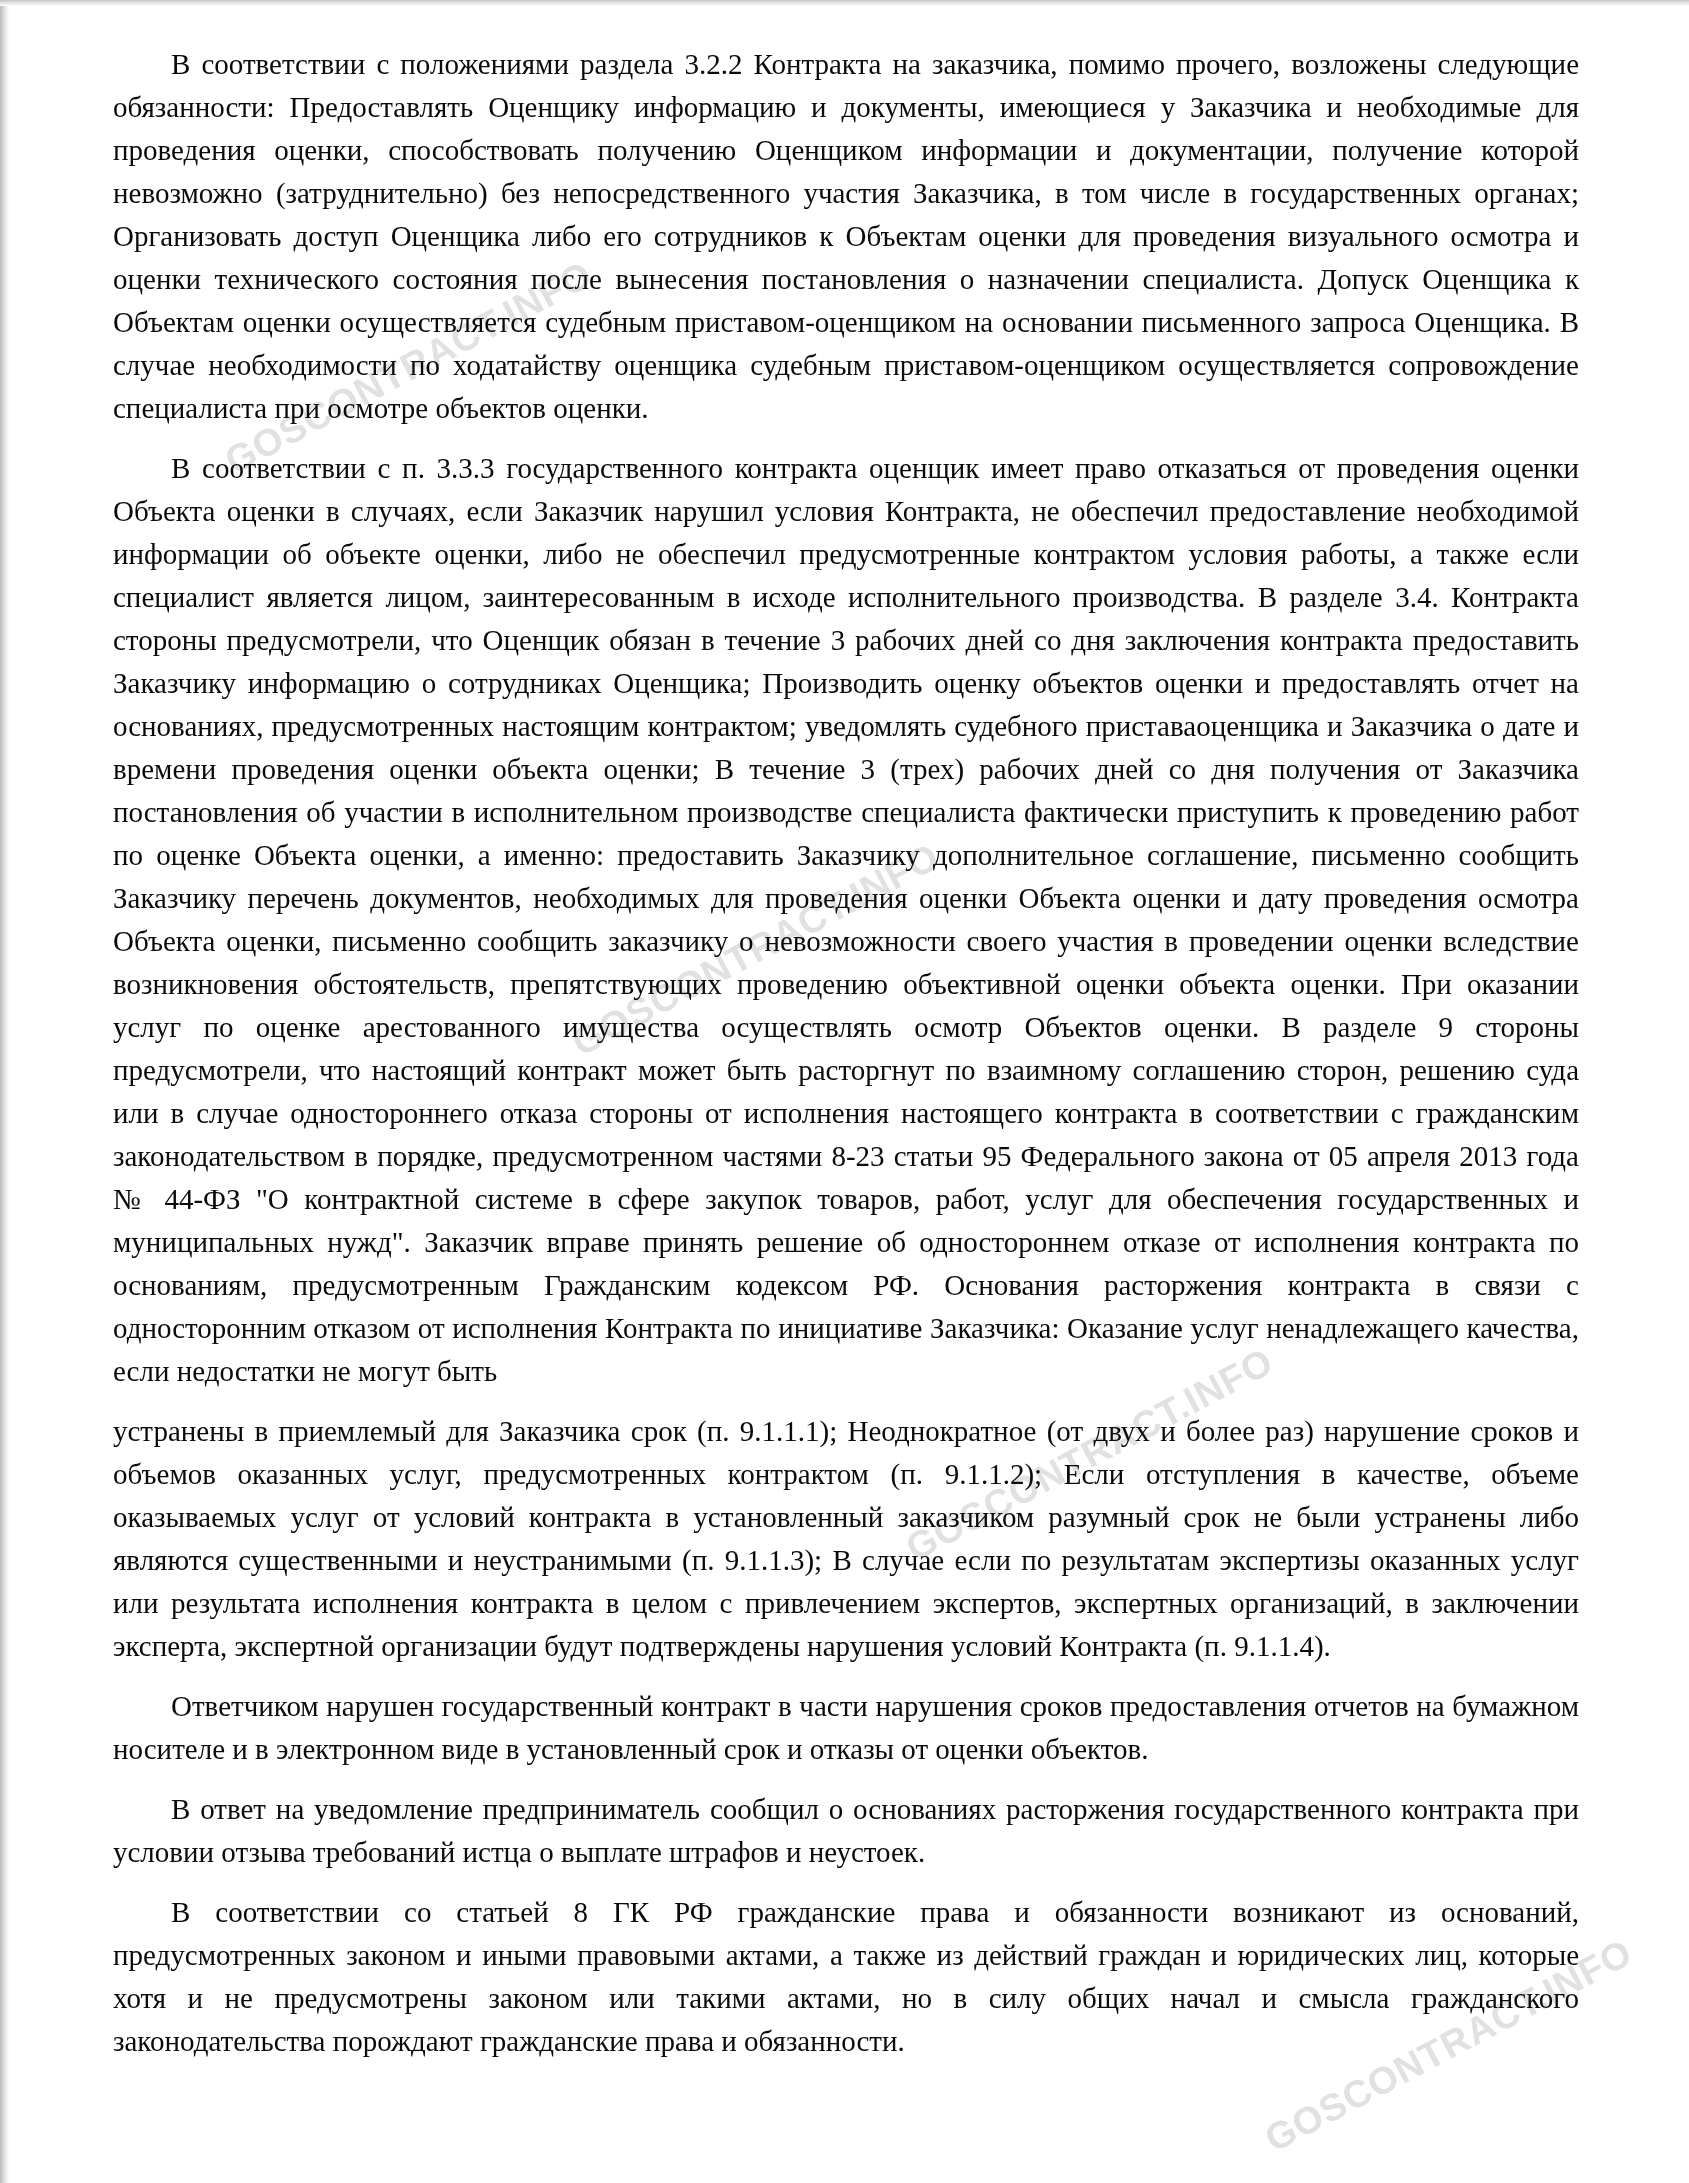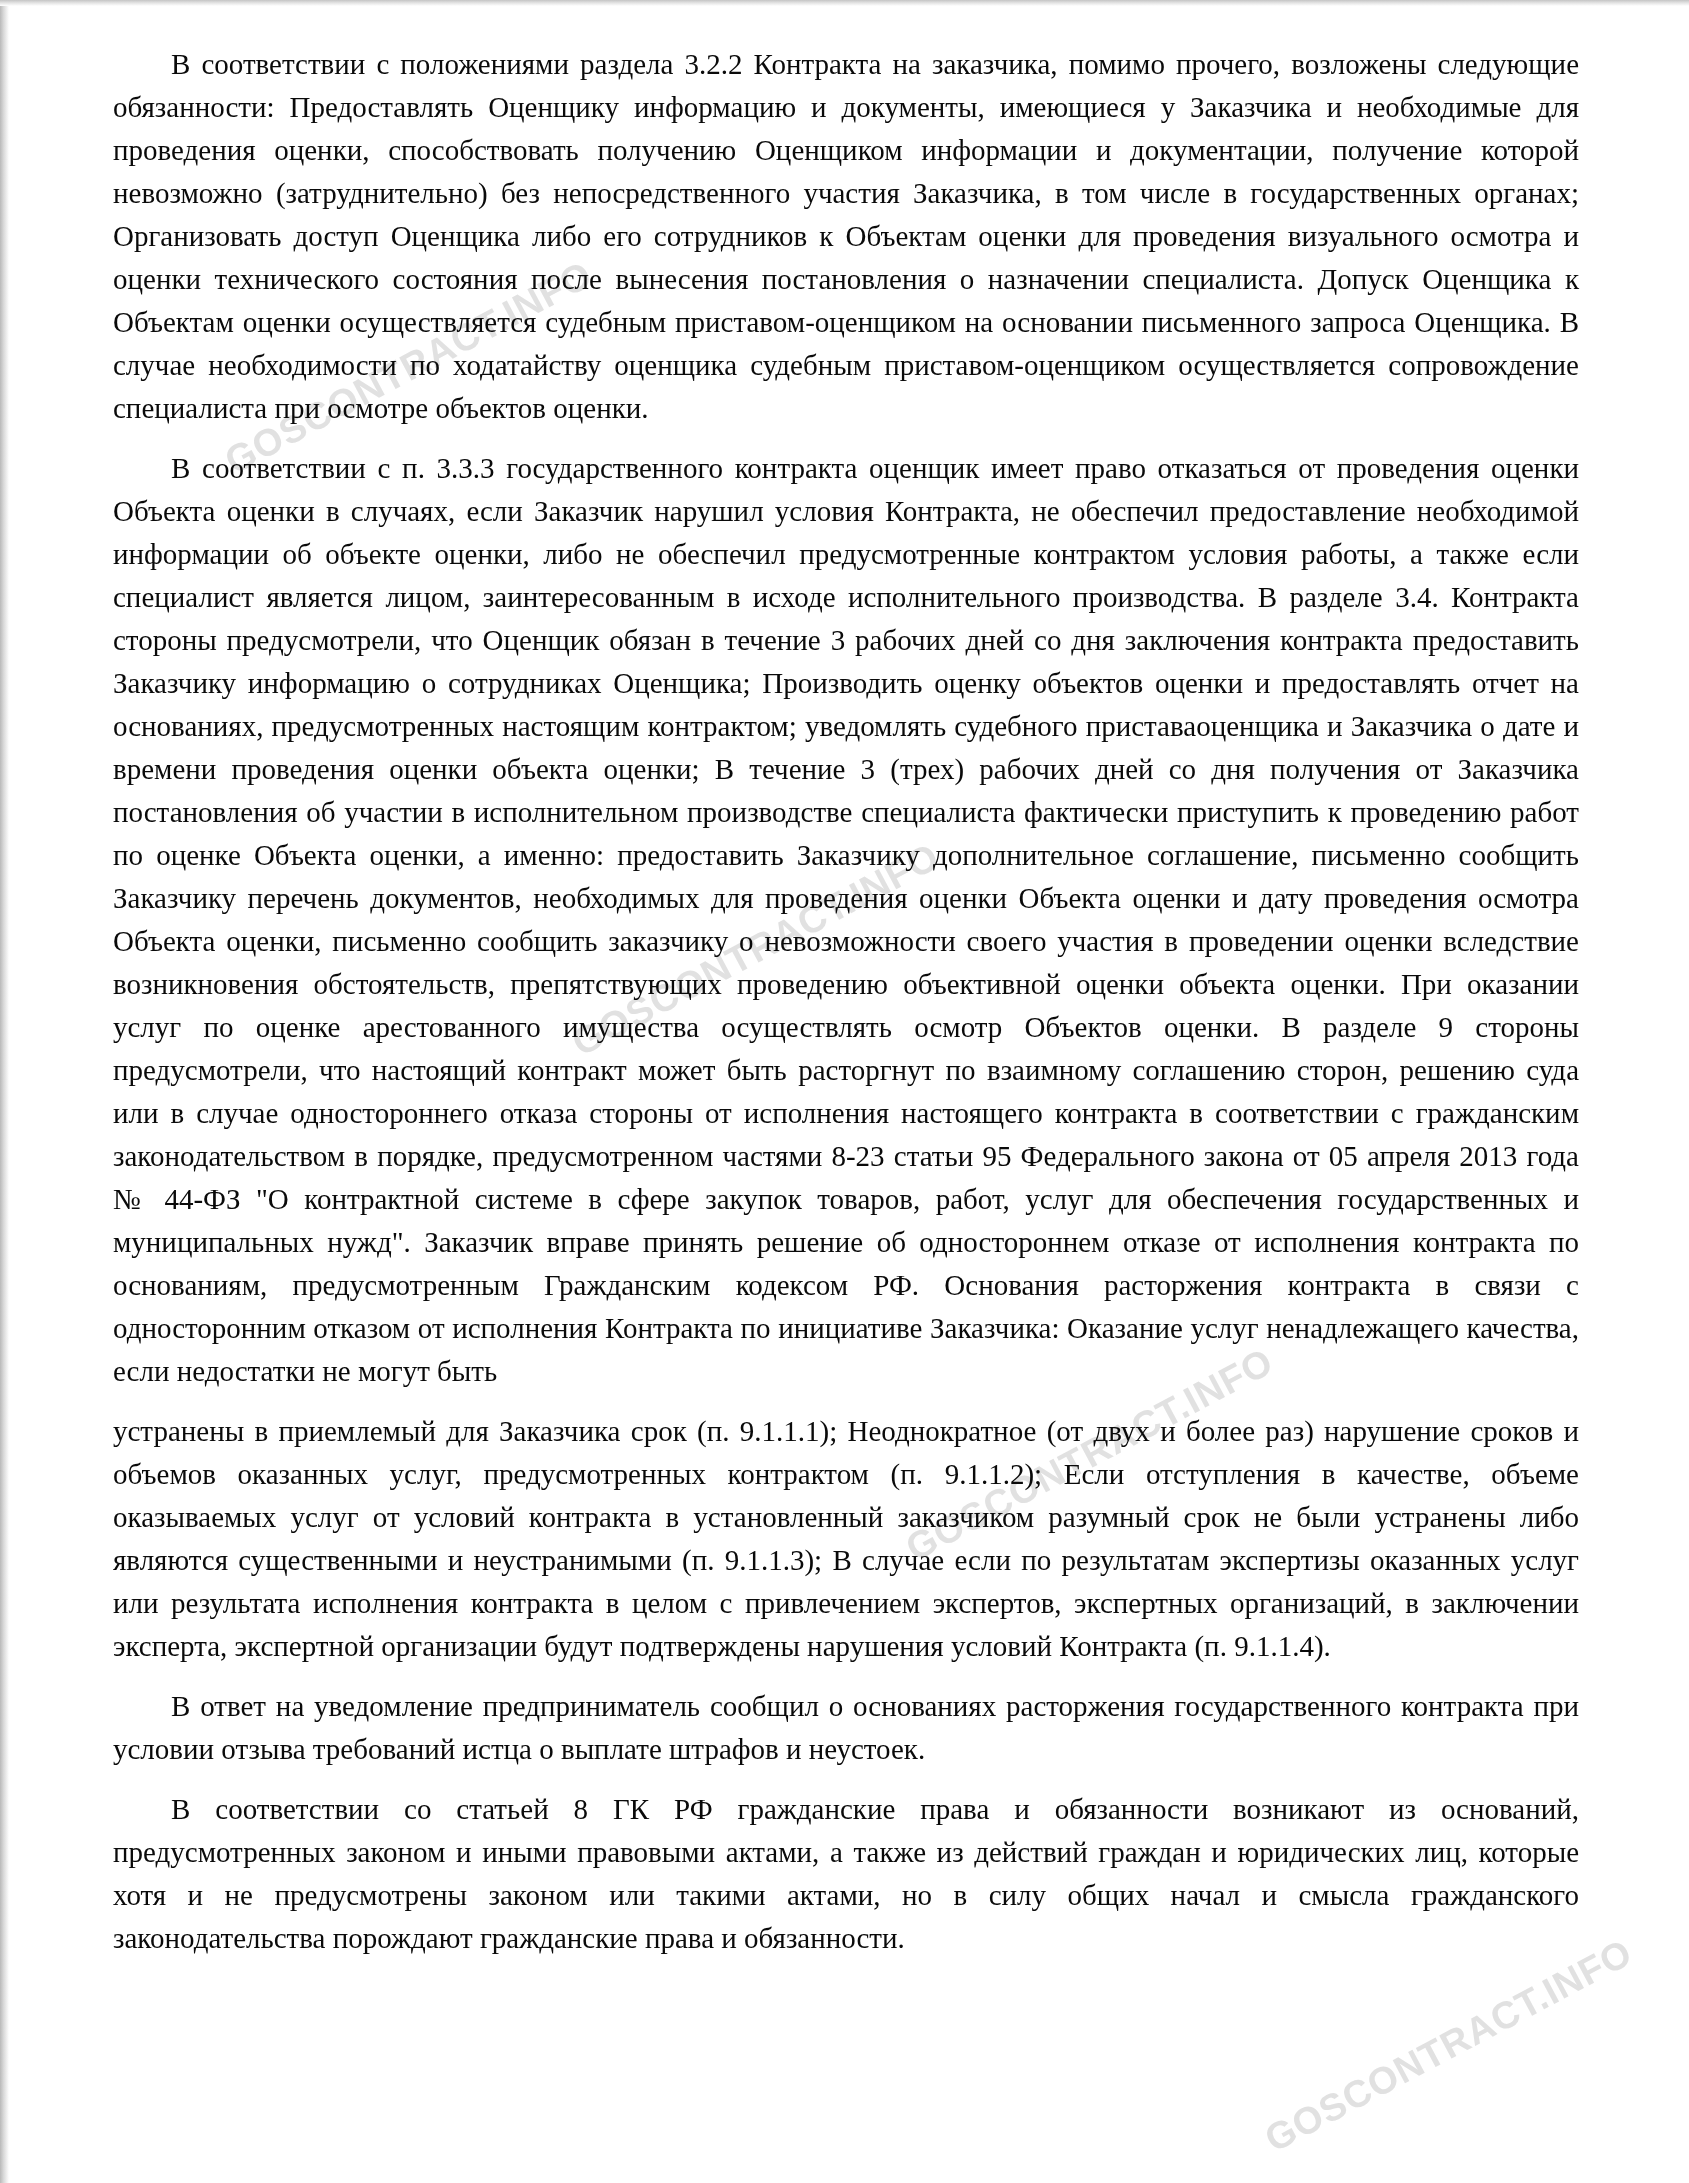--- a/index.html
+++ b/index.html
@@ -94,18 +94,19 @@
     <div class="wm wm-1">GOSCONTRACT.INFO</div>
     <div class="wm wm-2">GOSCONTRACT.INFO</div>
     <div class="wm wm-3">GOSCONTRACT.INFO</div>
     <div class="wm wm-4">GOSCONTRACT.INFO</div>
   </div>
 
   <div id="content">
     <p class="para">В соответствии с положениями раздела 3.2.2 Контракта на заказчика, помимо прочего, возложены следующие обязанности: Предоставлять Оценщику информацию и документы, имеющиеся у Заказчика и необходимые для проведения оценки, способствовать получению Оценщиком информации и документации, получение которой невозможно (затруднительно) без непосредственного участия Заказчика, в том числе в государственных органах; Организовать доступ Оценщика либо его сотрудников к Объектам оценки для проведения визуального осмотра и оценки технического состояния после вынесения постановления о назначении специалиста. Допуск Оценщика к Объектам оценки осуществляется судебным приставом-оценщиком на основании письменного запроса Оценщика. В случае необходимости по ходатайству оценщика судебным приставом-оценщиком осуществляется сопровождение специалиста при осмотре объектов оценки.</p>
     <p class="para">В соответствии с п. 3.3.3 государственного контракта оценщик имеет право отказаться от проведения оценки Объекта оценки в случаях, если Заказчик нарушил условия Контракта, не обеспечил предоставление необходимой информации об объекте оценки, либо не обеспечил предусмотренные контрактом условия работы, а также если специалист является лицом, заинтересованным в исходе исполнительного производства. В разделе 3.4. Контракта стороны предусмотрели, что Оценщик обязан в течение 3 рабочих дней со дня заключения контракта предоставить Заказчику информацию о сотрудниках Оценщика; Производить оценку объектов оценки и предоставлять отчет на основаниях, предусмотренных настоящим контрактом; уведомлять судебного приставаоценщика и Заказчика о дате и времени проведения оценки объекта оценки; В течение 3 (трех) рабочих дней со дня получения от Заказчика постановления об участии в исполнительном производстве специалиста фактически приступить к проведению работ по оценке Объекта оценки, а именно: предоставить Заказчику дополнительное соглашение, письменно сообщить Заказчику перечень документов, необходимых для проведения оценки Объекта оценки и дату проведения осмотра Объекта оценки, письменно сообщить заказчику о невозможности своего участия в проведении оценки вследствие возникновения обстоятельств, препятствующих проведению объективной оценки объекта оценки. При оказании услуг по оценке арестованного имущества осуществлять осмотр Объектов оценки. В разделе 9 стороны предусмотрели, что настоящий контракт может быть расторгнут по взаимному соглашению сторон, решению суда или в случае одностороннего отказа стороны от исполнения настоящего контракта в соответствии с гражданским законодательством в порядке, предусмотренном частями 8-23 статьи 95 Федерального закона от 05 апреля 2013 года № 44-ФЗ "О контрактной системе в сфере закупок товаров, работ, услуг для обеспечения государственных и муниципальных нужд". Заказчик вправе принять решение об одностороннем отказе от исполнения контракта по основаниям, предусмотренным Гражданским кодексом РФ. Основания расторжения контракта в связи с односторонним отказом от исполнения Контракта по инициативе Заказчика: Оказание услуг ненадлежащего качества, если недостатки не могут быть</p>
     <p class="para noindent">устранены в приемлемый для Заказчика срок (п. 9.1.1.1); Неоднократное (от двух и более раз) нарушение сроков и объемов оказанных услуг, предусмотренных контрактом (п. 9.1.1.2); Если отступления в качестве, объеме оказываемых услуг от условий контракта в установленный заказчиком разумный срок не были устранены либо являются существенными и неустранимыми (п. 9.1.1.3); В случае если по результатам экспертизы оказанных услуг или результата исполнения контракта в целом с привлечением экспертов, экспертных организаций, в заключении эксперта, экспертной организации будут подтверждены нарушения условий Контракта (п. 9.1.1.4).</p>
+    <p class="para">Ответчиком нарушен государственный контракт в части нарушения сроков предоставления отчетов на бумажном носителе и в электронном виде в установленный срок и отказы от оценки объектов.</p>
     <p class="para">В ответ на уведомление предприниматель сообщил о основаниях расторжения государственного контракта при условии отзыва требований истца о выплате штрафов и неустоек.</p>
     <p class="para">В соответствии со статьей 8 ГК РФ гражданские права и обязанности возникают из оснований, предусмотренных законом и иными правовыми актами, а также из действий граждан и юридических лиц, которые хотя и не предусмотрены законом или такими актами, но в силу общих начал и смысла гражданского законодательства порождают гражданские права и обязанности.</p>
   </div>
 
 </div>
 
 
 </body></html>

